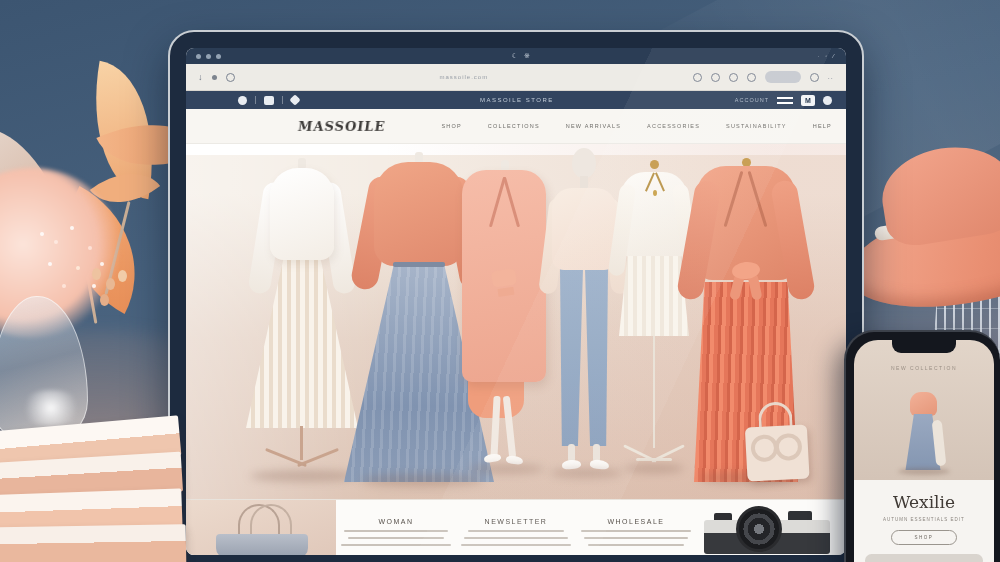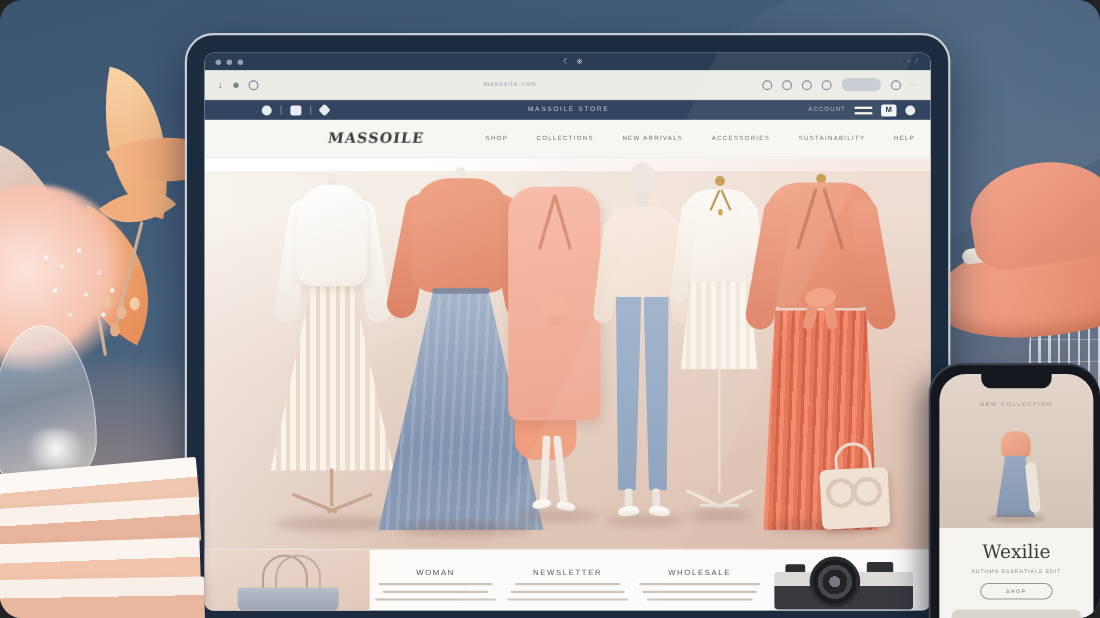--- a/index.html
+++ b/index.html
@@ -1,18 +1,18 @@
 <!DOCTYPE html>
 <html><head>
 <meta charset="utf-8">
 <style>
   html,body{margin:0;padding:0;background:#222;}
   .scene{position:relative;width:1000px;height:562px;overflow:hidden;
          font-family:"Liberation Sans",sans-serif;
-         background:linear-gradient(165deg,#3c5571 0%,#48627e 40%,#53687f 62%,#8d8793 82%,#c9a190 100%);border-radius:20px;}
+         background:linear-gradient(165deg,#3c5571 0%,#48627e 40%,#53687f 62%,#8d8793 82%,#c9a190 100%);}
   .scene *{position:absolute;box-sizing:border-box;}
   
   .glow-bottom-left{left:-140px;top:330px;width:480px;height:330px;border-radius:50%;
     background:radial-gradient(circle,rgba(226,166,138,.55),rgba(226,166,138,0) 70%);filter:blur(8px);}
   .dark-corner{right:-90px;bottom:-120px;width:380px;height:300px;border-radius:50%;
     background:radial-gradient(circle,rgba(22,40,60,.45),rgba(22,40,60,0) 70%);}
   .light-streak{left:620px;top:-80px;width:560px;height:260px;transform:rotate(-28deg);
     background:linear-gradient(90deg,rgba(255,255,255,0),rgba(255,255,255,.07),rgba(255,255,255,0));}
   
   .leaf{border-radius:0 100% 0 100%;}

